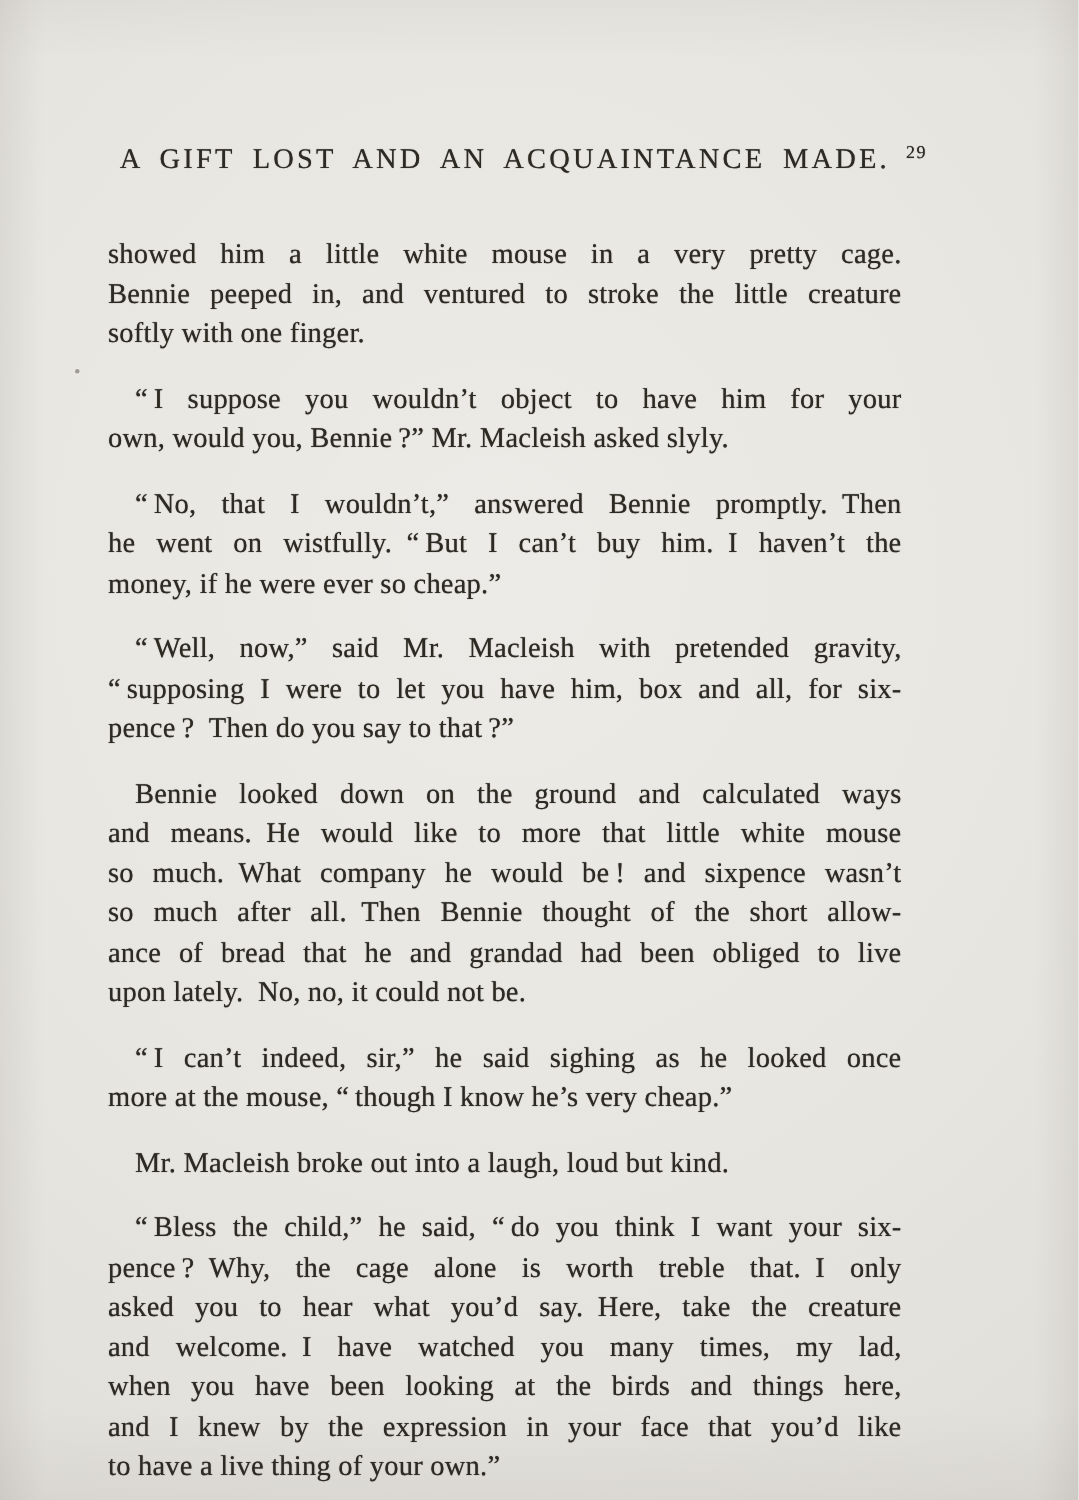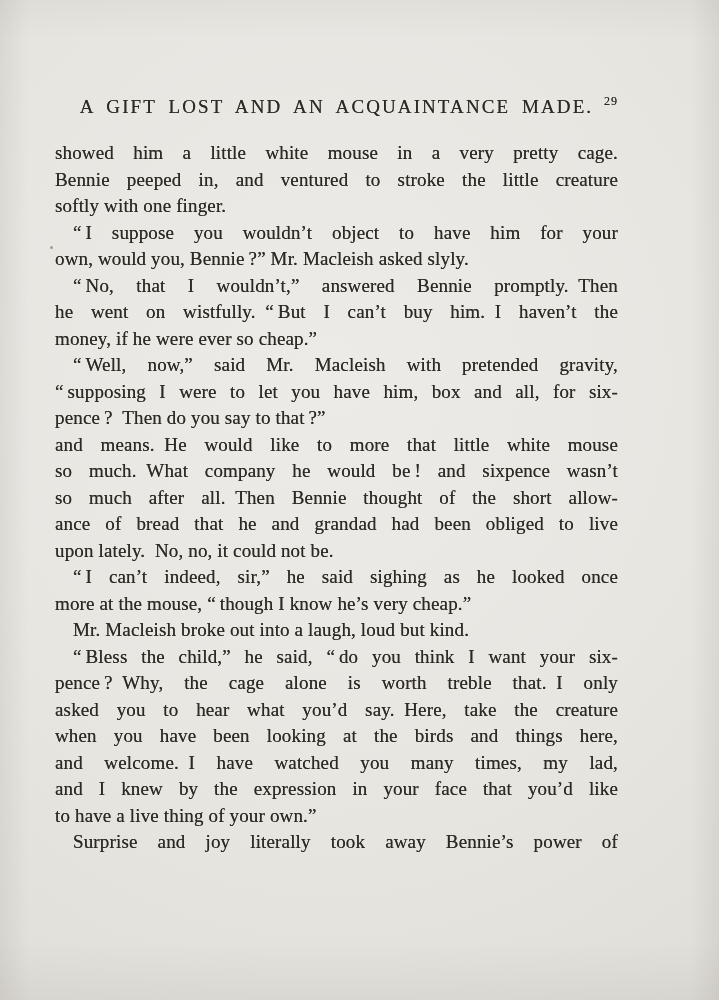--- a/index.html
+++ b/index.html
@@ -49,21 +49,21 @@
   .text-block {
     position: absolute;
     left: 55px;
     top: 140px;
     width: 563px;
     color: var(--ink);
     font-size: 19px;
     letter-spacing: 0.15px;
     text-shadow: 0 0 0.65px rgba(46,41,33,0.8);
   }
-  .paragraph { margin: 0; }
+  .paragraph { margin: 17px; }
   .line {
     line-height: 26.5px;
     height: 26.5px;
     text-align: justify;
     text-align-last: justify;
     overflow: visible;
   }
   .line.pfinal {
     text-align: left;
     text-align-last: left;
@@ -106,39 +106,40 @@
         <div class="line indent">“ No, that I wouldn’t,” answered Bennie promptly. Then</div>
         <div class="line">he went on wistfully. “ But I can’t buy him. I haven’t the</div>
         <div class="line pfinal">money, if he were ever so cheap.”</div>
       </div>
       <div class="paragraph">
         <div class="line indent">“ Well, now,” said Mr. Macleish with pretended gravity,</div>
         <div class="line">“ supposing I were to let you have him, box and all, for six-</div>
         <div class="line pfinal">pence ? Then do you say to that ?”</div>
       </div>
       <div class="paragraph">
+        <div class="line indent">Bennie looked down on the ground and calculated ways</div>
         <div class="line">and means. He would like to more that little white mouse</div>
         <div class="line">so much. What company he would be ! and sixpence wasn’t</div>
         <div class="line">so much after all. Then Bennie thought of the short allow-</div>
         <div class="line">ance of bread that he and grandad had been obliged to live</div>
         <div class="line pfinal">upon lately. No, no, it could not be.</div>
       </div>
       <div class="paragraph">
         <div class="line indent">“ I can’t indeed, sir,” he said sighing as he looked once</div>
         <div class="line pfinal">more at the mouse, “ though I know he’s very cheap.”</div>
       </div>
       <div class="paragraph">
         <div class="line indent pfinal">Mr. Macleish broke out into a laugh, loud but kind.</div>
       </div>
       <div class="paragraph">
         <div class="line indent">“ Bless the child,” he said, “ do you think I want your six-</div>
         <div class="line">pence ? Why, the cage alone is worth treble that. I only</div>
         <div class="line">asked you to hear what you’d say. Here, take the creature</div>
+        <div class="line">and welcome. I have watched you many times, my lad,</div>
         <div class="line">when you have been looking at the birds and things here,</div>
-        <div class="line">and welcome. I have watched you many times, my lad,</div>
         <div class="line">and I knew by the expression in your face that you’d like</div>
         <div class="line pfinal">to have a live thing of your own.”</div>
       </div>
       <div class="paragraph">
         <div class="line indent">Surprise and joy literally took away Bennie’s power of</div>
       </div>
     </div>
 
   <div class="scan-speck"></div>
 

